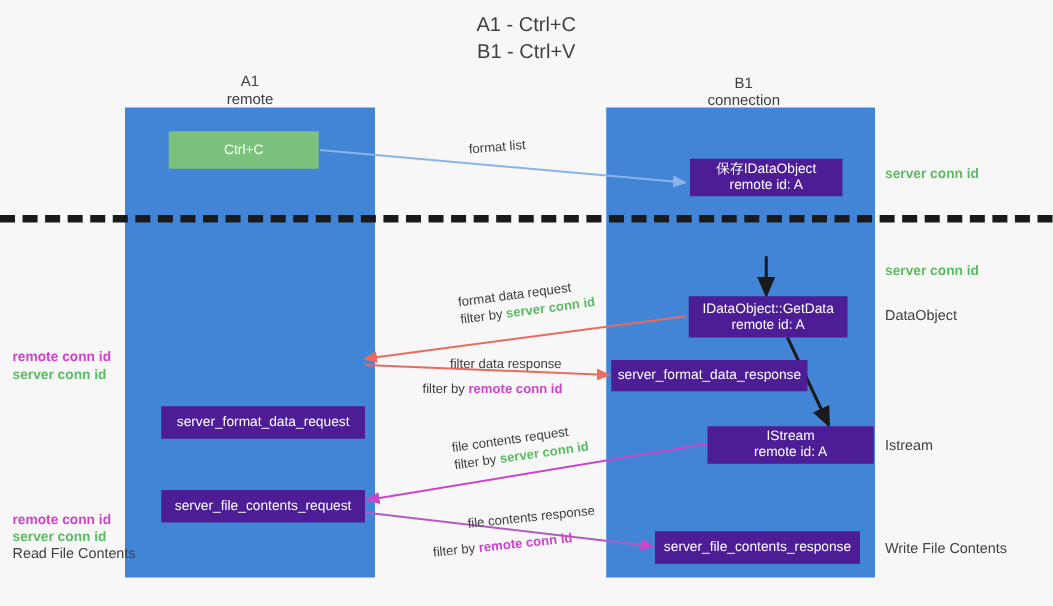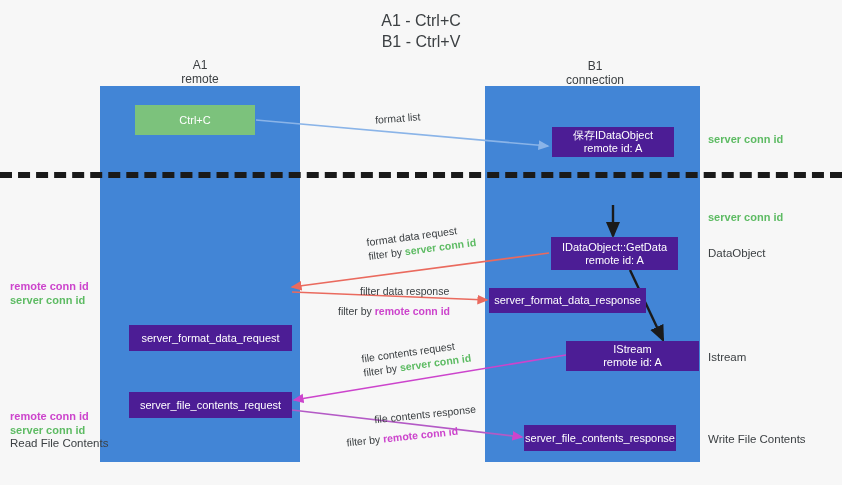--- a/index.html
+++ b/index.html
@@ -144,21 +144,21 @@
 
   <div class="abs box orange" style="left:489px;top:288px;width:157px;height:25px;">
     <span>server_format_data_response</span>
   </div>
 
   <div class="abs box orange" style="left:566px;top:341px;width:133px;height:30px;flex-direction:column;">
     <span class="two">IStream</span>
     <span class="two">remote id: A</span>
   </div>
 
-  <div class="abs box orange" style="left:524px;top:425px;width:152px;height:26px;">
+  <div class="abs box orange" style="left:524px;top:425px;width:164px;height:26px;">
     <span>server_file_contents_response</span>
   </div>
 
   <div class="abs lbl green" style="left:708px;top:132px;">server conn id</div>
 
   <div class="abs lbl green" style="left:708px;top:210px;">server conn id</div>
 
   <div class="abs lbl dark" style="left:708px;top:246px;">DataObject</div>
 
   <div class="abs lbl dark" style="left:708px;top:350px;">Istream</div>

